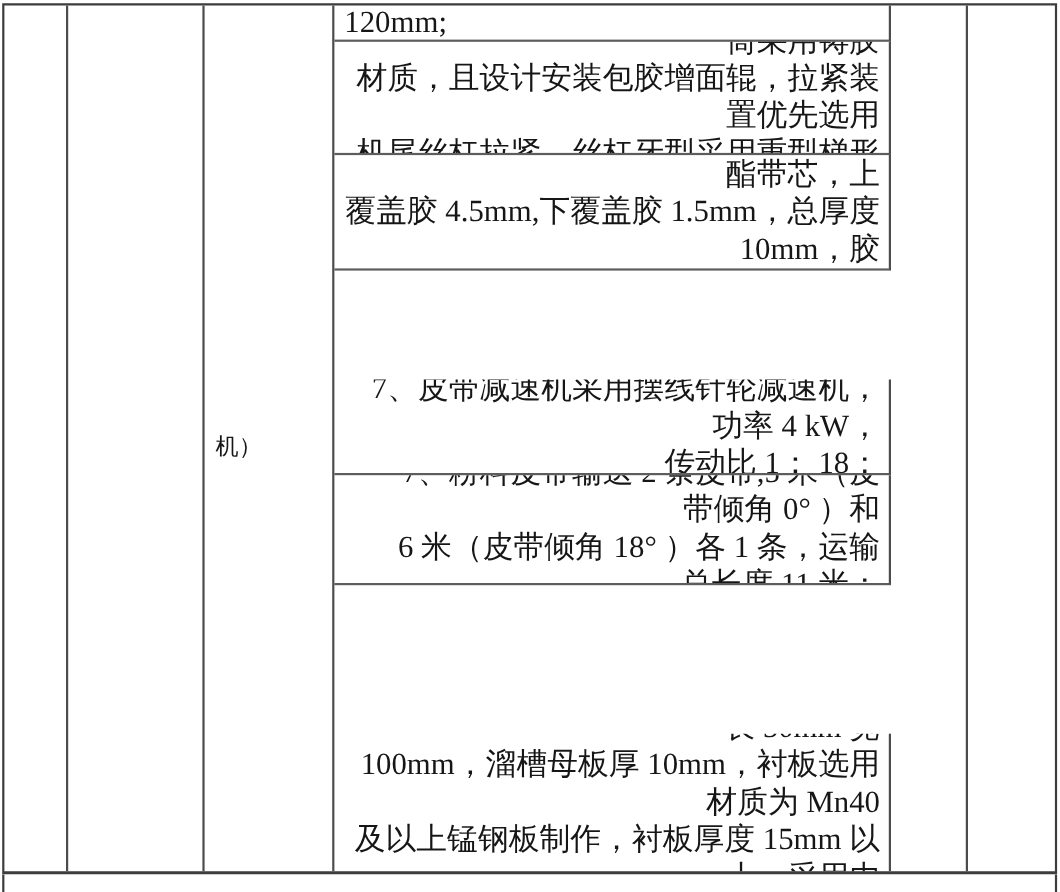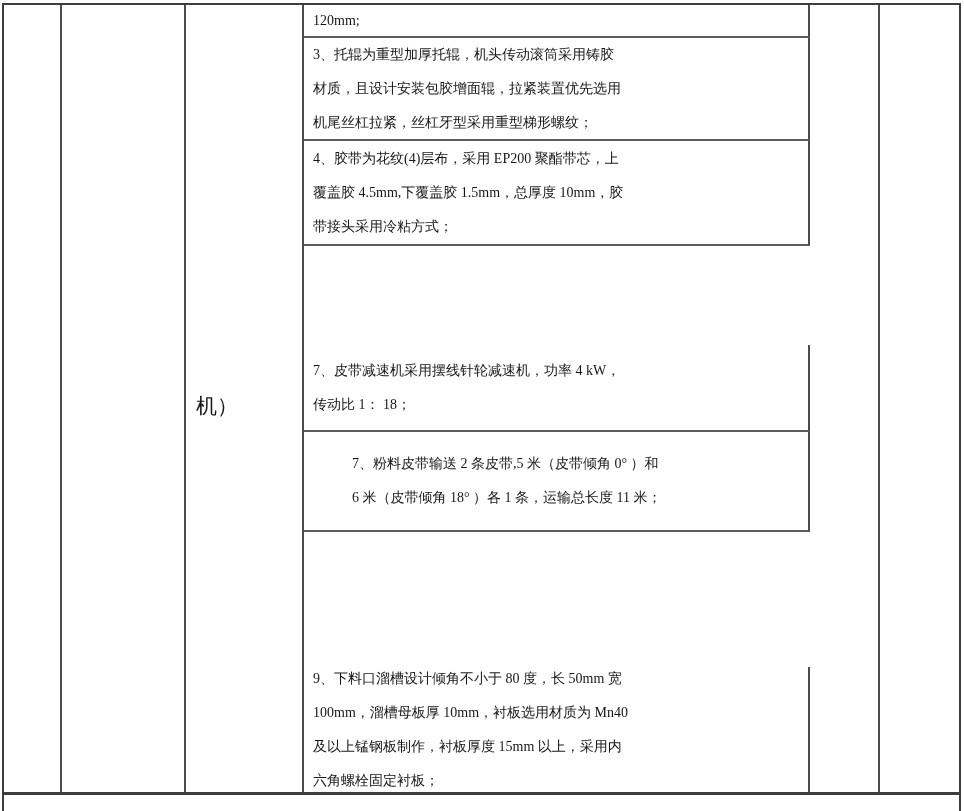--- a/index.html
+++ b/index.html
@@ -43,23 +43,24 @@
   }
   .cE { grid-area: 1 / 5 / 9 / 6; }
   .cF { grid-area: 1 / 6 / 9 / 7; }
   .dcell {
     grid-column: 4 / 5;
     border-right: 2px solid #4c4c4c;
     border-bottom: 2px solid #5d5d5d;
     display: flex;
     align-items: center;
     padding: 1px 8px 1px 9px;
-    font-size: 14px;
+    font-size: 28px;
     line-height: 34px;
     overflow: hidden;
+    text-align: right;
   }
   .d1 { grid-row: 1 / 2; }
   .d2 { grid-row: 2 / 3; }
   .d3 { grid-row: 3 / 4; }
   .d4 { grid-row: 4 / 5; }
   .d5 { grid-row: 5 / 6; }
   .d6 { grid-row: 6 / 7; padding-left: 48px; }
   .d7 { grid-row: 7 / 8; }
   .d8 { grid-row: 8 / 9; border-bottom: none; }
   .spec-text { white-space: pre-line; }

